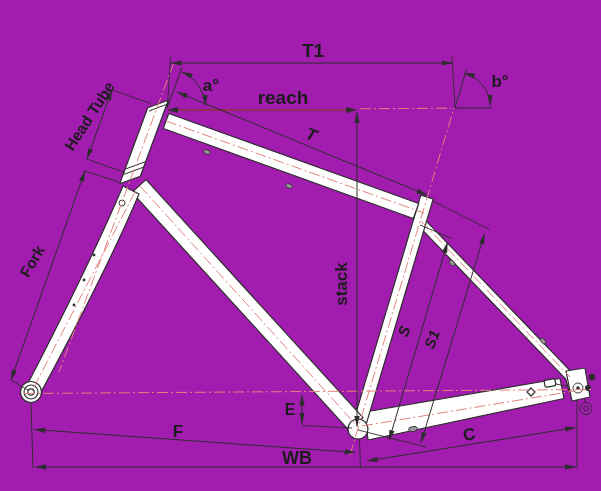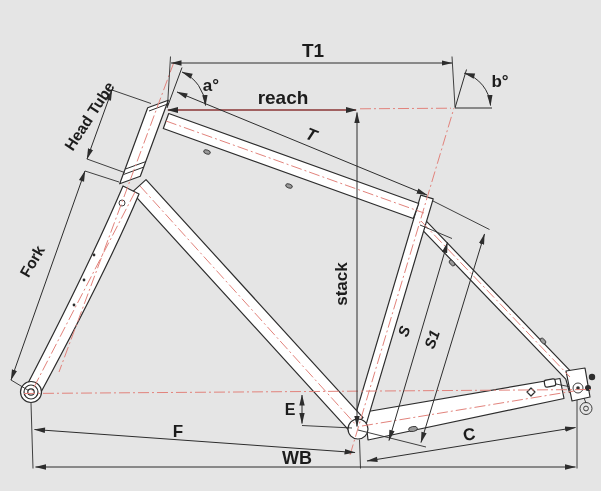--- a/index.html
+++ b/index.html
@@ -1,19 +1,19 @@
 <!DOCTYPE html>
 <html><head>
 <meta charset="utf-8">
 <style>
   html,body{margin:0;padding:0;background:#ffffff;}
   .canvas{
     position:relative;
     width:601px;height:491px;
-    background:#e5e5e5;
+    background:#a21caf;
     overflow:hidden;
     font-family:"Liberation Sans",sans-serif;
   }
   svg{position:absolute;left:0;top:0;}
   .tube{fill:#ffffff;stroke:#2d2d2d;stroke-width:1.2;stroke-linejoin:round;}
   .ink{stroke:#2d2d2d;fill:none;stroke-width:1;}
   .thin{stroke:#2d2d2d;fill:none;stroke-width:0.9;}
   .cl{stroke:#e2837c;fill:none;stroke-width:1;stroke-dasharray:11 3 2 3;}
   .reachline{stroke:#8a3434;fill:none;stroke-width:1.3;}
   .fillink{fill:#2d2d2d;stroke:none;}

